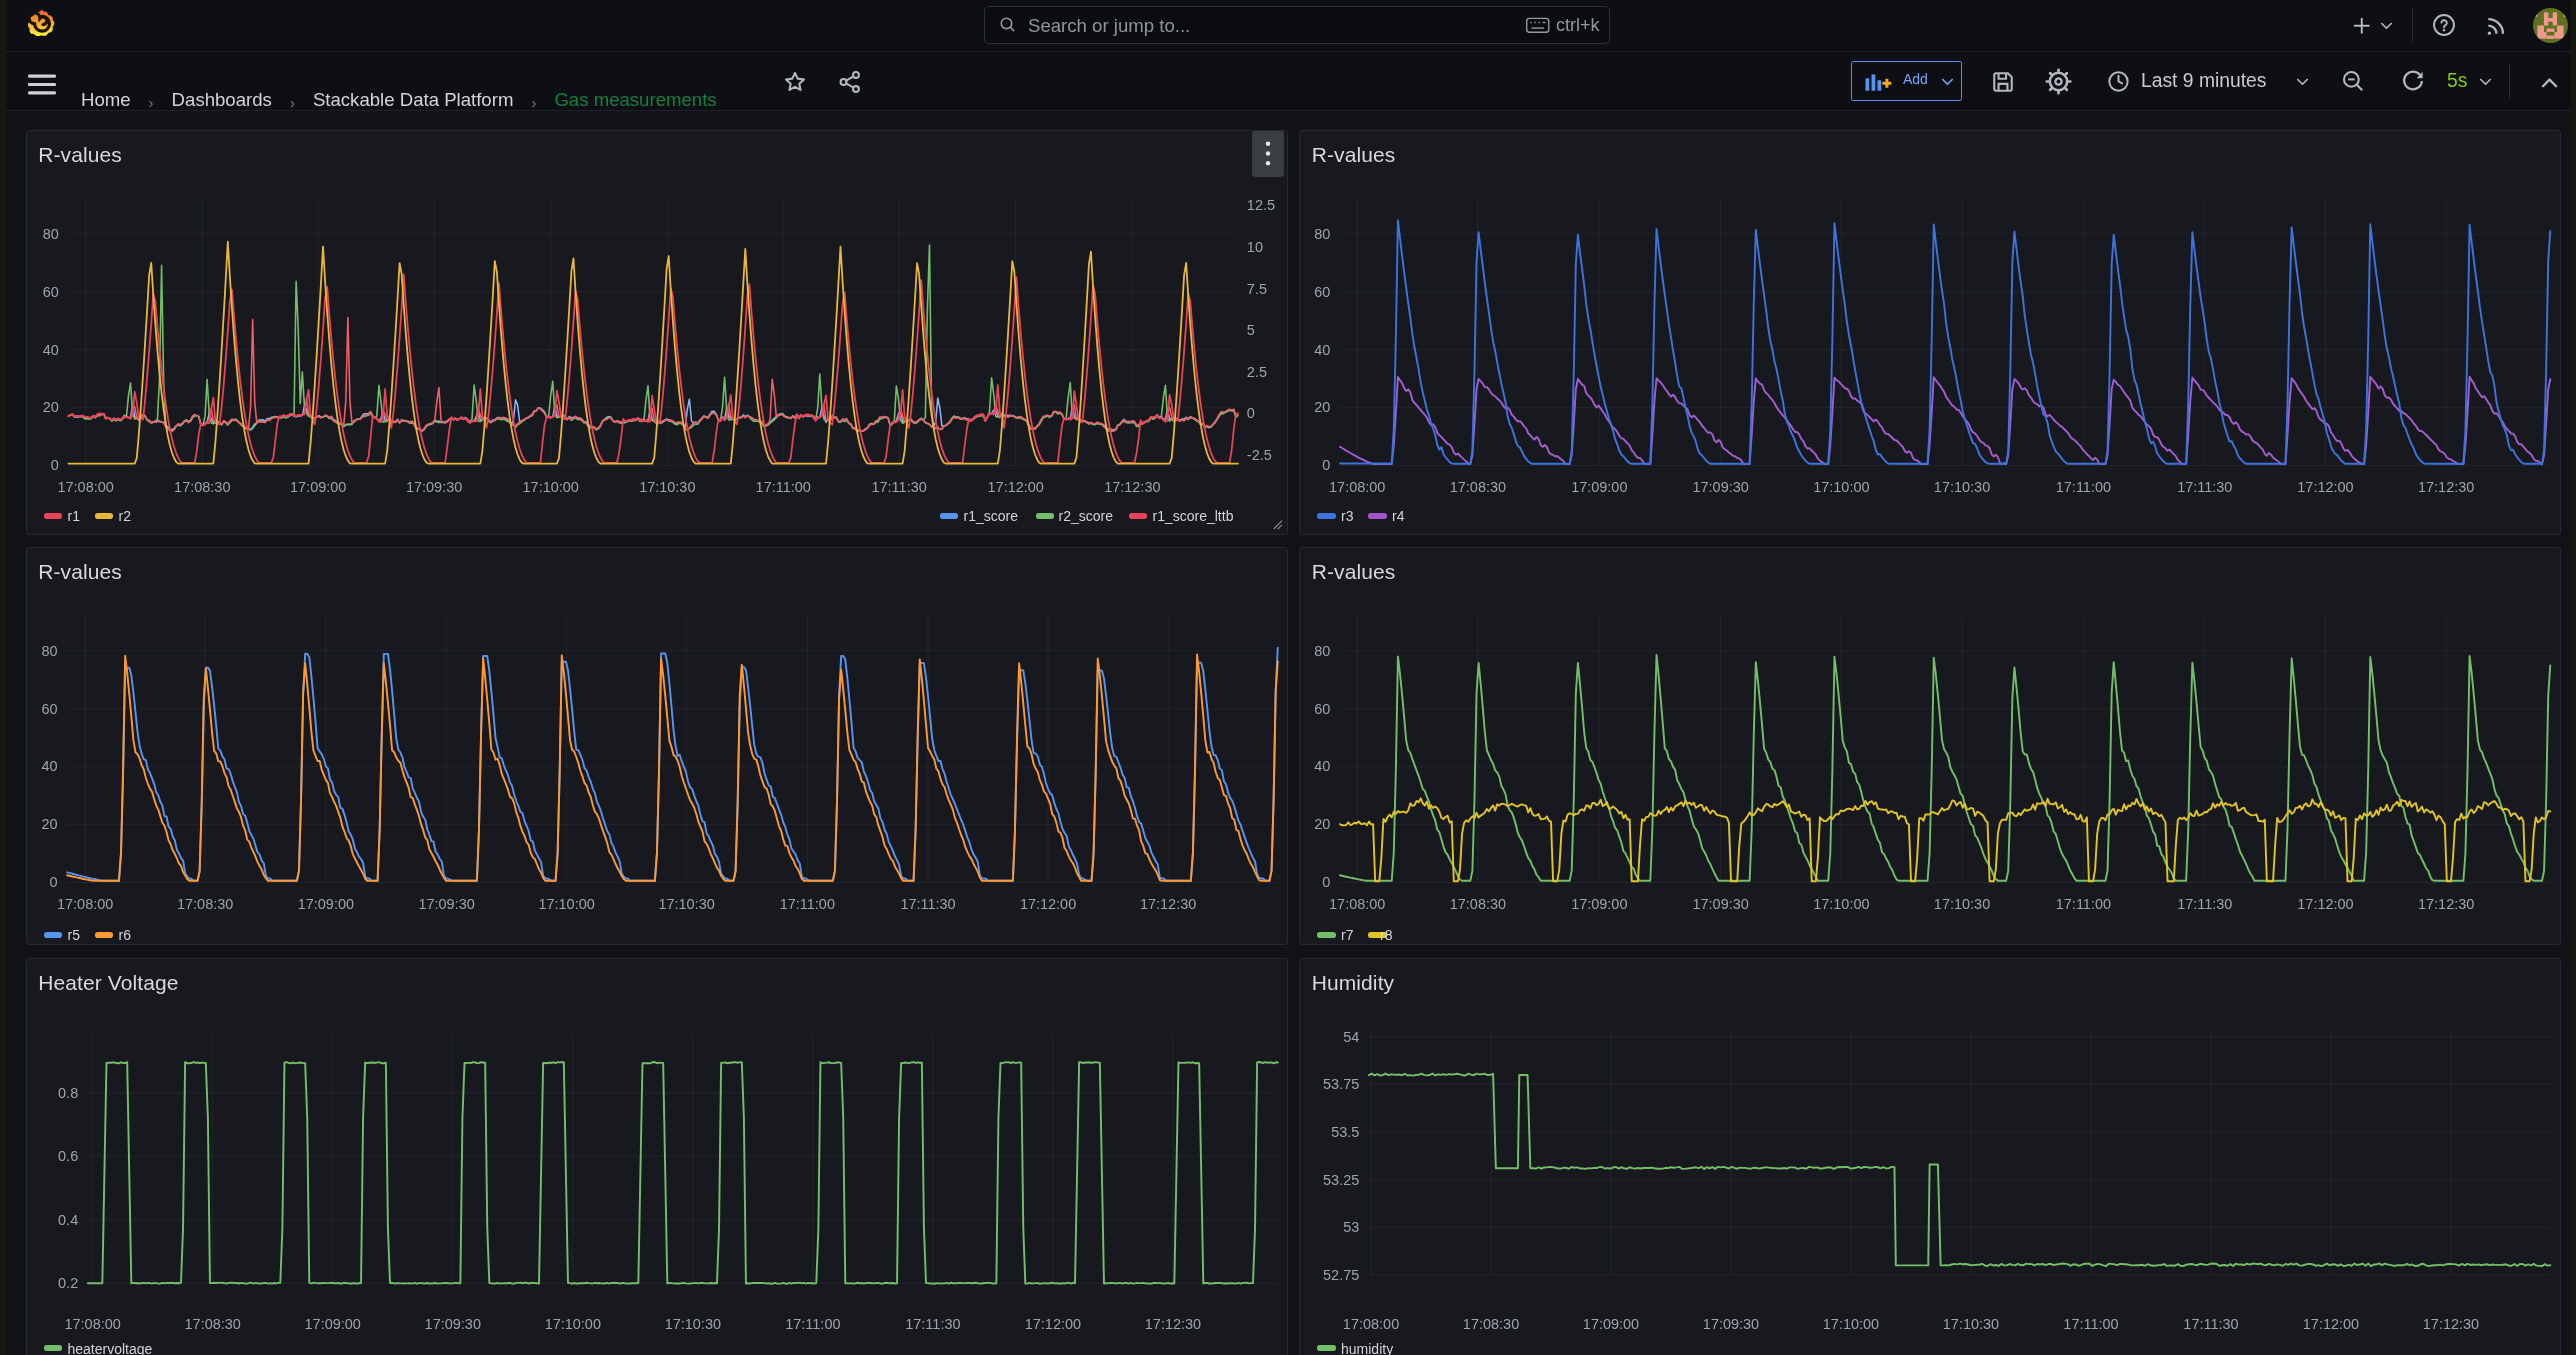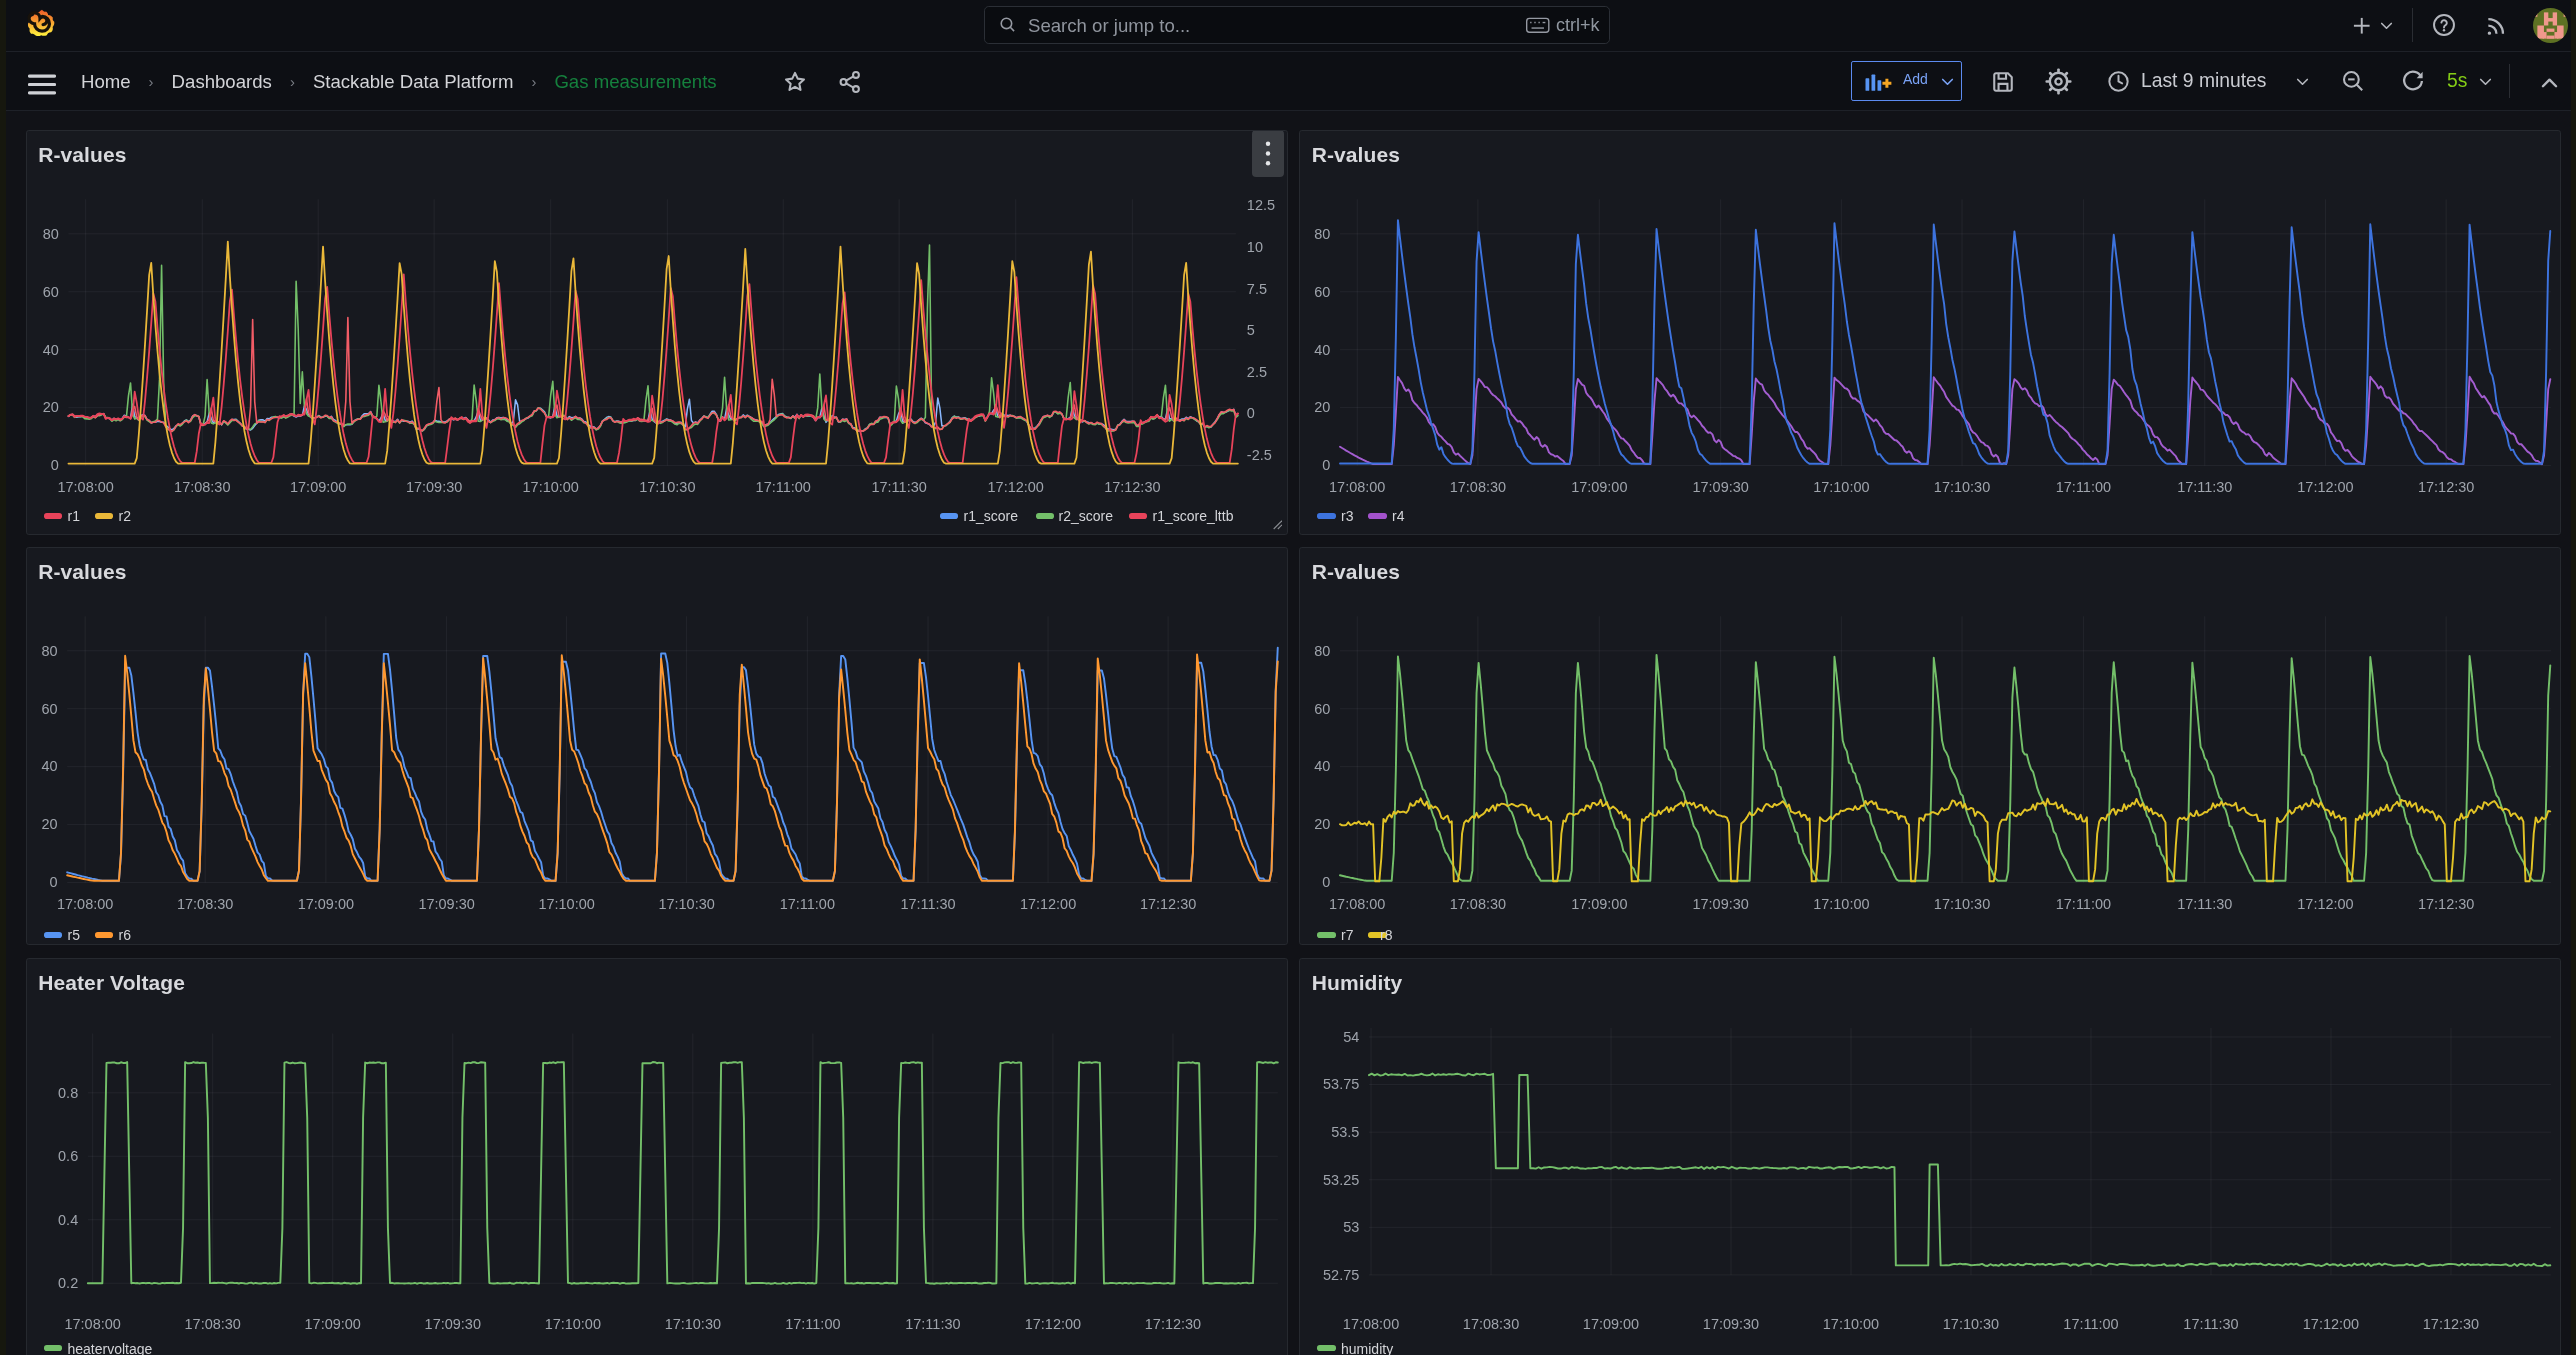--- a/index.html
+++ b/index.html
@@ -1,23 +1,23 @@
 <!DOCTYPE html>
 <html style="font-size:11px"><head><meta charset="utf-8"><style>
 *{margin:0;padding:0;box-sizing:border-box}
 html,body{width:2576px;height:1356px;overflow:hidden}
 body{background:#111217;font-family:"Liberation Sans",sans-serif;position:relative}
 .hdr{position:absolute;left:0;top:0;width:2576px;height:52px;background:#0d0f14;border-bottom:0.7px solid #1e2128}
 .tbar{position:absolute;left:0;top:52px;width:2576px;height:59px;background:#0d0f14;border-bottom:0.7px solid #1e2128}
 .panel{position:absolute;background:#17191f;border:0.7px solid #26292f;border-radius:2.8px;overflow:hidden}
-.pt{position:absolute;left:11.7px;top:11.7px;font-size:21px;font-weight:700;color:#d8d9dd;letter-spacing:0.1px}
+.pt{position:absolute;left:11.7px;top:11.7px;font-size:21px;font-weight:400;color:#d8d9dd;letter-spacing:0.1px}
 .psvg{position:absolute;left:0;top:0}
 .ld{position:absolute;width:18.6px;height:5.5px;border-radius:2.8px}
 .ll{position:absolute;font-size:14px;color:#d4d5d9}
-.crumb{position:absolute;top:52px;height:59px;display:flex;align-items:center;font-size:18.6px;color:#d3d4d8}
+.crumb{position:absolute;top:52px;height:59px;display:flex;align-items:flex-end;font-size:18.6px;color:#d3d4d8}
 .dim{color:#15803d}
 .sep{color:#7a7e86;font-size:15px;margin:0 0px}
 .icn{position:absolute}
 .strip{position:absolute;top:0;width:5.5px;height:1356px;background:#16170e;z-index:50}
 </style></head><body>
 <div class="hdr"></div>
 <div class="tbar"></div>
 <div class="strip" style="left:0"></div>
 <div class="strip" style="left:2571px;width:4.8px"></div>
 <svg class="icn" style="left:26px;top:7.6px" width="32" height="32" viewBox="0 0 24 24">

